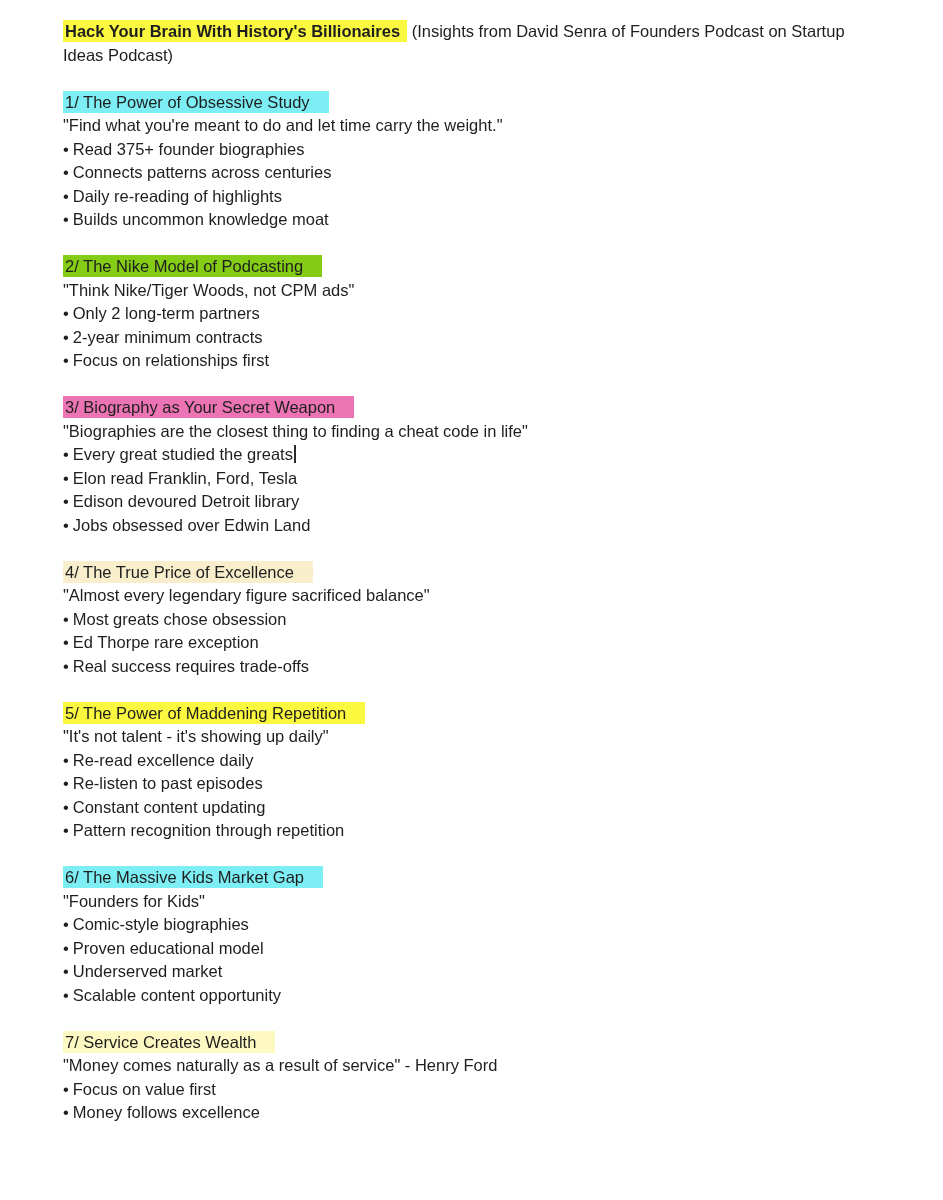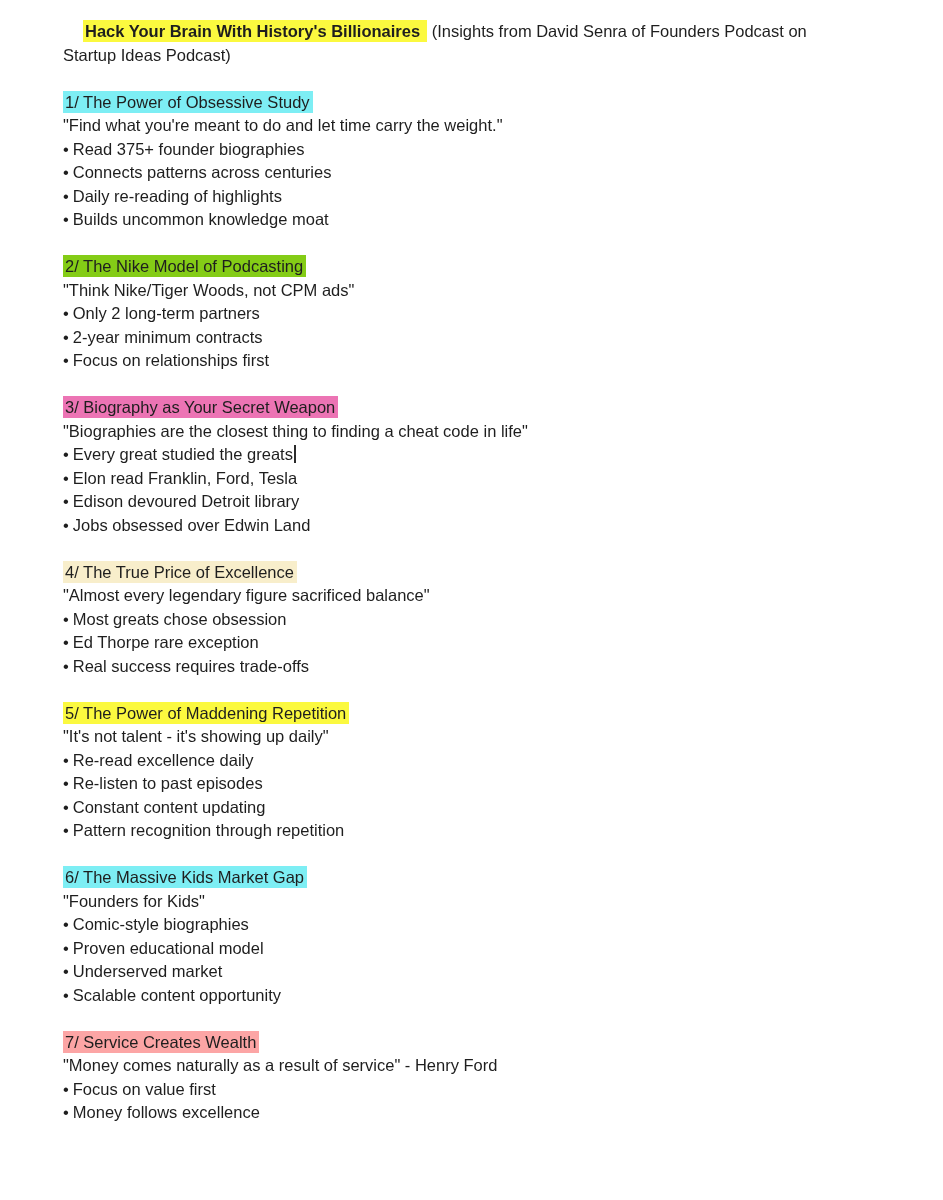--- a/index.html
+++ b/index.html
@@ -22,26 +22,25 @@
     padding: 20px 80px 0 63px;
   }
   .doc-inner {
     width: 800px;
   }
   .line {
     min-height: 23.5px;
     white-space: normal;
   }
   .hl {
-    padding: 2px 3px 2px 2px;
+    padding: 2px 19px 2px 2px;
   }
   .title-line .title-hl {
     font-weight: bold;
     padding: 2px 7px 2px 2px;
-    margin-left: 20px;
   }
   .section {
     margin-top: 23.5px;
   }
   .bullet-line .bullet-marker {
     margin-right: 4px;
   }
   .caret {
     display: inline-block;
     width: 2px;
@@ -102,21 +101,21 @@
         </section>
         <section class="section">
           <div class="line heading-line"><span class="hl" style="background: rgb(125, 238, 244);">6/ The Massive Kids Market Gap</span></div>
           <div class="line quote-line">"Founders for Kids"</div>
           <div class="line bullet-line"><span class="bullet-marker">•</span><span>Comic-style biographies</span></div>
           <div class="line bullet-line"><span class="bullet-marker">•</span><span>Proven educational model</span></div>
           <div class="line bullet-line"><span class="bullet-marker">•</span><span>Underserved market</span></div>
           <div class="line bullet-line"><span class="bullet-marker">•</span><span>Scalable content opportunity</span></div>
         </section>
         <section class="section">
-          <div class="line heading-line"><span class="hl" style="background: #fca5a5;">7/ Service Creates Wealth</span></div>
+          <div class="line heading-line"><span class="hl" style="background: #fef9c3;">7/ Service Creates Wealth</span></div>
           <div class="line quote-line">"Money comes naturally as a result of service" - Henry Ford</div>
           <div class="line bullet-line"><span class="bullet-marker">•</span><span>Focus on value first</span></div>
           <div class="line bullet-line"><span class="bullet-marker">•</span><span>Money follows excellence</span></div>
         </section>
       </div>
 
   </div>
 </div>
 
 </body></html>

